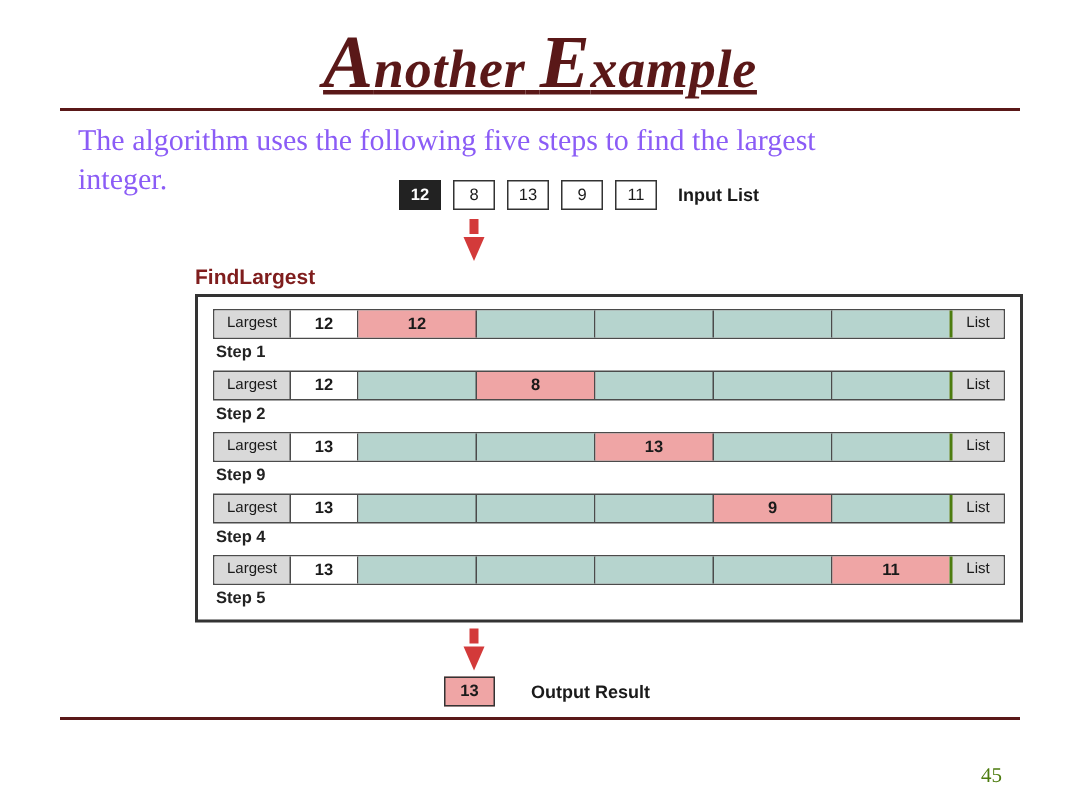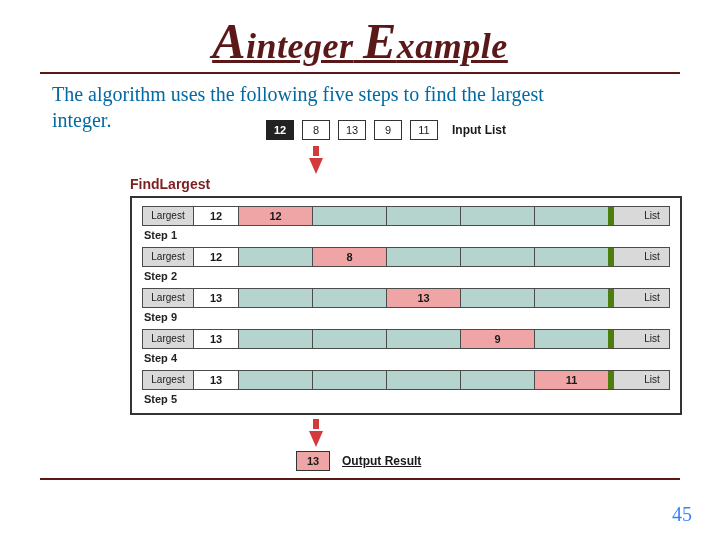--- a/index.html
+++ b/index.html
@@ -32,21 +32,21 @@
   }
   .title .cap { font-size: 50px; }
   .rule {
     height: 2px;
     background: #5a1818;
     margin: 2px 0 8px 0;
   }
   .body-text {
     font-size: 20px;
     line-height: 1.28;
-    color: #0369a1;
+    color: #8b5cf6;
     margin: 0 10px 0 12px;
   }
   .diagram-wrap {
     position: absolute;
     left: 130px;
     top: 120px;
     width: 552px;
   }
 
   .input-row { position: relative; height: 26px; margin-left: 136px; }
@@ -110,21 +110,21 @@
   }
   .lbl-left, .lbl-right {
     flex: 0 0 50px;
     background: #d9d9d9;
     font-family: Arial, sans-serif;
     font-size: 10px;
     text-align: center;
     line-height: 18px;
     border-right: 1px solid #4b4b4b;
   }
-  .lbl-right { border-right: none; border-left: 6px solid #4d7c0f; flex-basis: 34px; padding-left: 21px; }
+  .lbl-right { border-right: none; border-left: 2px solid #4d7c0f; flex-basis: 34px; }
   .val {
     flex: 0 0 44px;
     background: #fff;
     font-family: Arial, sans-serif;
     font-size: 11px;
     font-weight: bold;
     text-align: center;
     line-height: 18px;
     border-right: 1px solid #4b4b4b;
   }
@@ -159,45 +159,45 @@
     width: 32px; height: 18px; line-height: 18px;
     text-align: center;
     font-family: Arial, sans-serif; font-size: 11px; font-weight: bold;
     border: 1px solid #333;
     background: #efa5a5;
     vertical-align: middle;
   }
   .out-label {
     display: inline-block;
     font-family: Arial, sans-serif; font-size: 12px; font-weight: bold;
-    margin-left: 8px; vertical-align: middle; text-decoration: underline;
+    margin-left: 20px; vertical-align: middle;
   }
 
   .bottom-rule {
     position: absolute;
     left: 40px; right: 40px;
     top: 478px;
     height: 2px;
     background: #5a1818;
   }
   .page-no {
     position: absolute;
-    right: 28px;
+    right: 52px;
     bottom: 14px;
-    font-size: 20px;
-    color: #3b82f6;
+    font-size: 14px;
+    color: #4d7c0f;
   }
 </style>
 </head>
 <body>
 
 <div class="slide">
 
   <div class="title">
-    <span class="cap">A</span><span>integer</span><span> </span><span class="cap">E</span><span>xample</span>
+    <span class="cap">A</span><span>nother</span><span> </span><span class="cap">E</span><span>xample</span>
   </div>
   <div class="rule"></div>
 
   <p class="body-text">
     <span>The algorithm uses the following five steps to find the largest</span><br>
     <span>integer.</span>
   </p>
 
   <div class="diagram-wrap">
 

